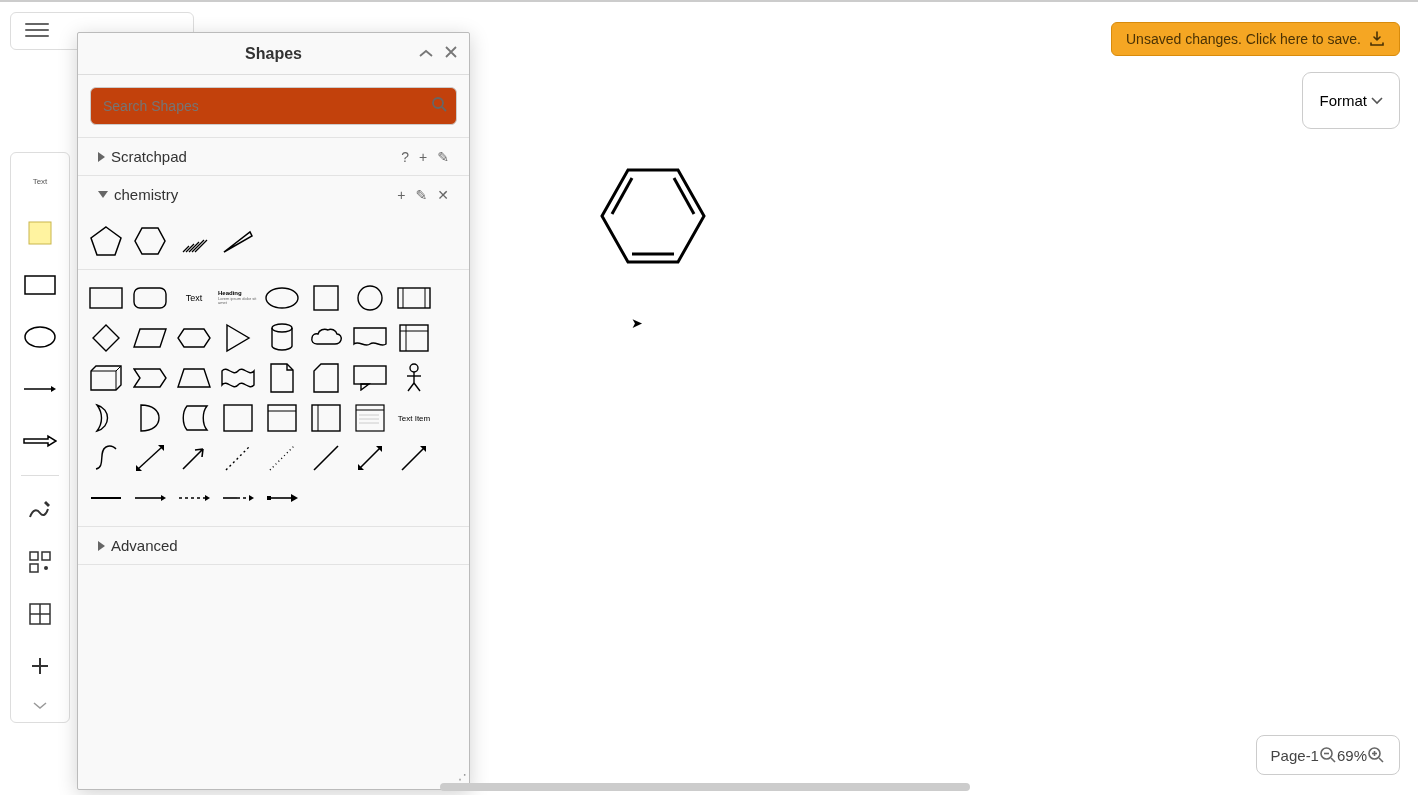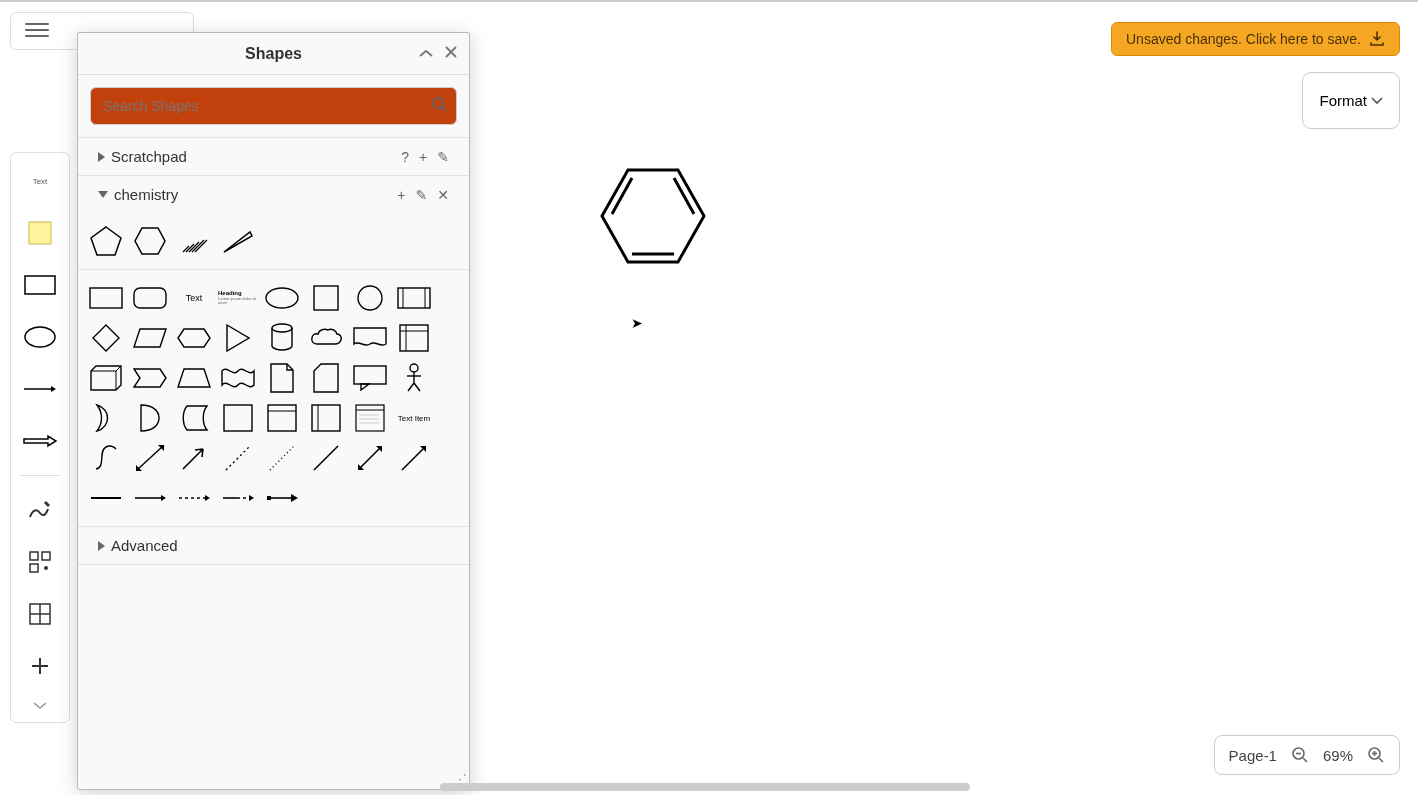--- a/index.html
+++ b/index.html
@@ -54,21 +54,21 @@
     .lib-btn { flex: 1; text-align: center; padding: 10px; font-size: 15px; cursor: pointer; }
     .lib-btn:first-child { border-right: 1px solid #ccc; }
     .resize-handle { position: absolute; right: 2px; bottom: 2px; color: #999; font-size: 14px; pointer-events: none; }
 
     
     .canvas-hex { position: absolute; top: 166px; left: 598px; }
 
     .cursor-arrow { position: absolute; top: 315px; left: 631px; font-size: 14px; color: #000; }
 
     
-    .status-bar { position: absolute; bottom: 20px; right: 18px; border: 1px solid #ccc; border-radius: 8px; background: #fff; padding: 10px 14px; display: flex; align-items: center; gap: 14px; font-size: 15px; color: #444; }
+    .status-bar { position: absolute; bottom: 20px; right: 18px; border: 1px solid #ccc; border-radius: 8px; background: #fff; padding: 10px 14px; display: flex; align-items: center; font-size: 15px; color: #444; }
     .status-bar svg { cursor: pointer; }
 
     .bottom-scroll { position: absolute; bottom: 4px; left: 440px; width: 530px; height: 8px; background: #ccc; border-radius: 4px; }
   </style>
 </head>
 <body>
 
 <div class="top-border"></div>
 
 <div class="top-toolbar-box"></div>

